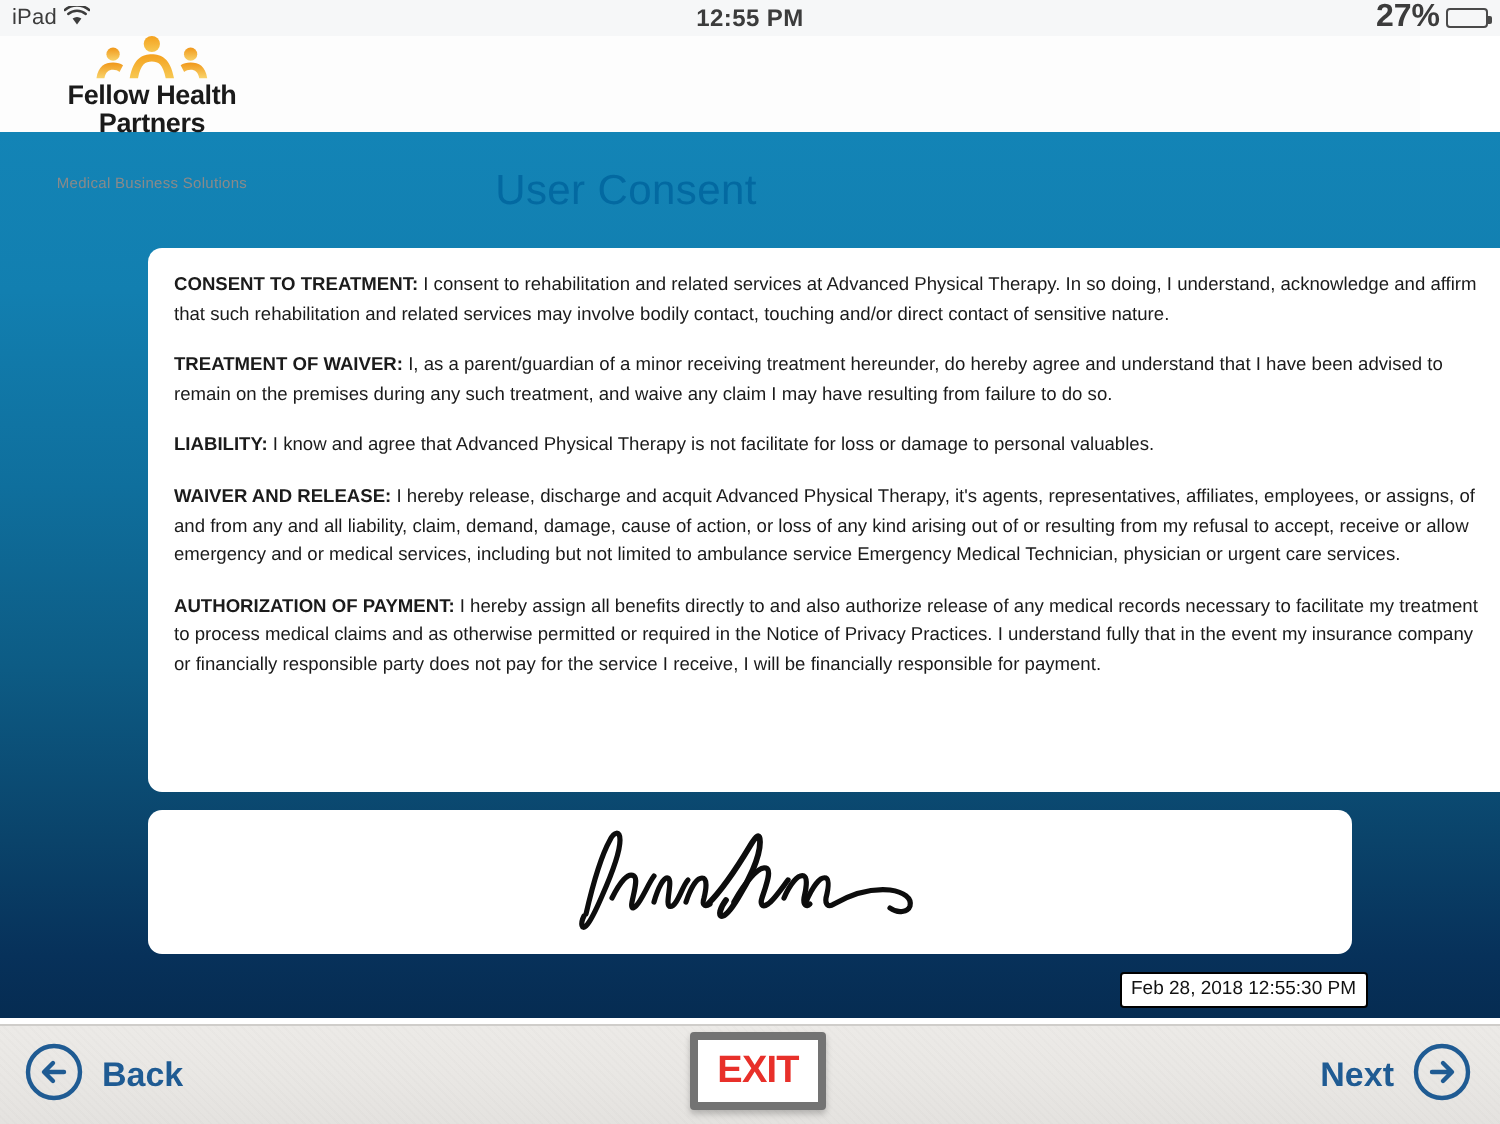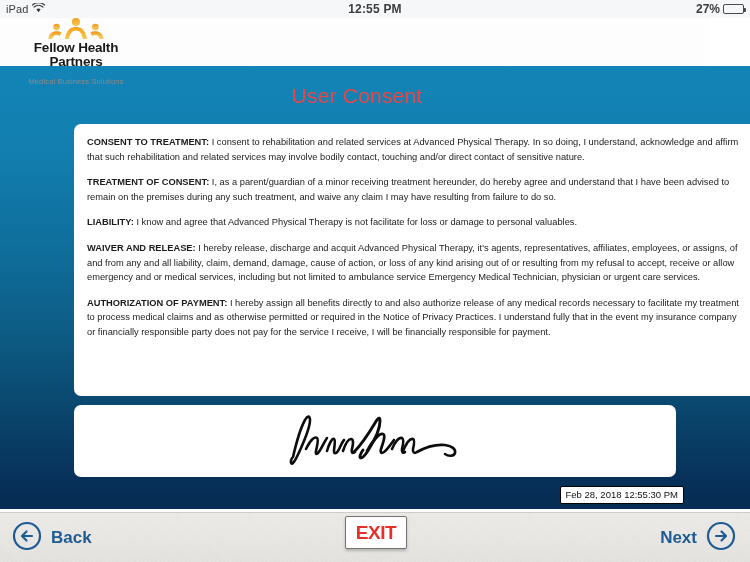--- a/index.html
+++ b/index.html
@@ -51,21 +51,21 @@
     font-weight: bold;
     letter-spacing: .2px;
   }
   .sb-right {
     width: 150px;
     display: flex;
     align-items: center;
     justify-content: flex-end;
     gap: 3px;
   }
-  .sb-batt-pct { font-size: 12px; font-weight: bold; }
+  .sb-batt-pct { font-size: 16px; font-weight: bold; }
   .batt {
     position: relative;
     width: 21px; height: 10px;
     border: 1px solid #4a4a4a;
     border-radius: 2px;
     box-sizing: border-box;
     padding: 1px;
   }
   .batt:after {
     content:"";
@@ -102,21 +102,21 @@
     font-weight: bold;
     color: #1a1a1a;
     letter-spacing: -0.2px;
     line-height: 14px;
     margin-top: 1px;
   }
   .logo-tag {
     font-size: 7.5px;
     color: #8a8a8a;
     letter-spacing: .15px;
-    margin-top: 8px;
+    margin-top: 18px;
   }
 
   
   .body-blue {
     position: absolute;
     top: 66px; left: 0;
     width: 750px;
     height: 443px;
     background: linear-gradient(180deg,
         #1384b6 0%,
@@ -127,26 +127,25 @@
         #07315a 93%,
         #062c52 100%);
     z-index: 10;
   }
   .page-title {
     position: absolute;
     top: 84px;
     left: 0;
     width: 626px;
     text-align: center;
-    color: #ef4444;
+    color: #0369a1;
     font-size: 21px;
     font-weight: normal;
     letter-spacing: .2px;
     z-index: 15;
-    padding-left: 44px;
   }
 
   
   .consent-card {
     position: absolute;
     left: 74px;
     top: 124px;
     width: 685px;
     height: 272px;
     background: #ffffff;
@@ -225,21 +224,21 @@
   .nav-back { left: 12px; }
   .nav-next { right: 14px; }
   .circ-icon { display:block; }
   .exit-btn {
     position: absolute;
     left: 345px;
     top: 516px;
     width: 60px;
     height: 31px;
     background: #ffffff;
-    border: 1px solid #737373;
+    border: 4px solid #737373;
     border-radius: 2px;
     box-shadow: 0 2px 3px rgba(0,0,0,0.22);
     display: flex;
     align-items: center;
     justify-content: center;
     z-index: 26;
   }
   .exit-text {
     color: #e8302a;
     font-size: 19px;
@@ -303,21 +302,21 @@
 
   <div class="body-blue"></div>
 
   <div class="page-title">User Consent</div>
 
   <div class="consent-card">
     <p class="para">
       <b>CONSENT TO TREATMENT:</b><span> I consent to rehabilitation and related services at Advanced Physical Therapy. In so doing, I understand, acknowledge and affirm that such rehabilitation and related services may involve bodily contact, touching and/or direct contact of sensitive nature.</span>
     </p>
     <p class="para">
-      <b>TREATMENT OF CONSENT:</b><span> I, as a parent/guardian of a minor receiving treatment hereunder, do hereby agree and understand that I have been advised to remain on the premises during any such treatment, and waive any claim I may have resulting from failure to do so.</span>
+      <b>TREATMENT OF WAIVER:</b><span> I, as a parent/guardian of a minor receiving treatment hereunder, do hereby agree and understand that I have been advised to remain on the premises during any such treatment, and waive any claim I may have resulting from failure to do so.</span>
     </p>
     <p class="para">
       <b>LIABILITY:</b><span> I know and agree that Advanced Physical Therapy is not facilitate for loss or damage to personal valuables.</span>
     </p>
     <p class="para">
       <b>WAIVER AND RELEASE:</b><span> I hereby release, discharge and acquit Advanced Physical Therapy, it's agents, representatives, affiliates, employees, or assigns, of and from any and all liability, claim, demand, damage, cause of action, or loss of any kind arising out of or resulting from my refusal to accept, receive or allow emergency and or medical services, including but not limited to ambulance service Emergency Medical Technician, physician or urgent care services.</span>
     </p>
     <p class="para">
       <b>AUTHORIZATION OF PAYMENT:</b><span> I hereby assign all benefits directly to and also authorize release of any medical records necessary to facilitate my treatment to process medical claims and as otherwise permitted or required in the Notice of Privacy Practices. I understand fully that in the event my insurance company or financially responsible party does not pay for the service I receive, I will be financially responsible for payment.</span>
     </p>

